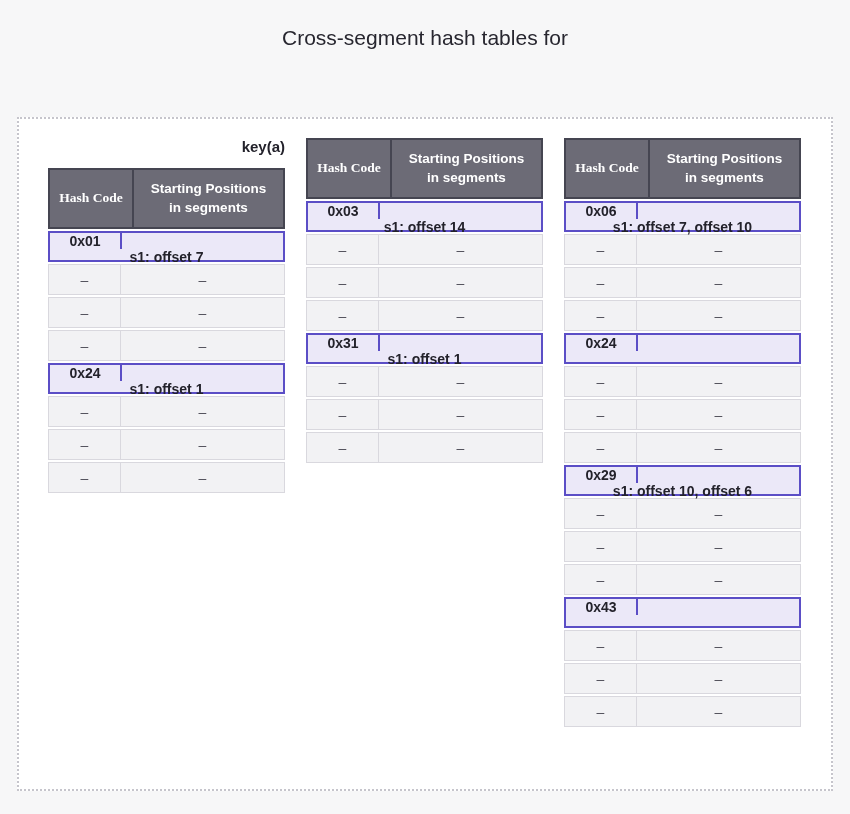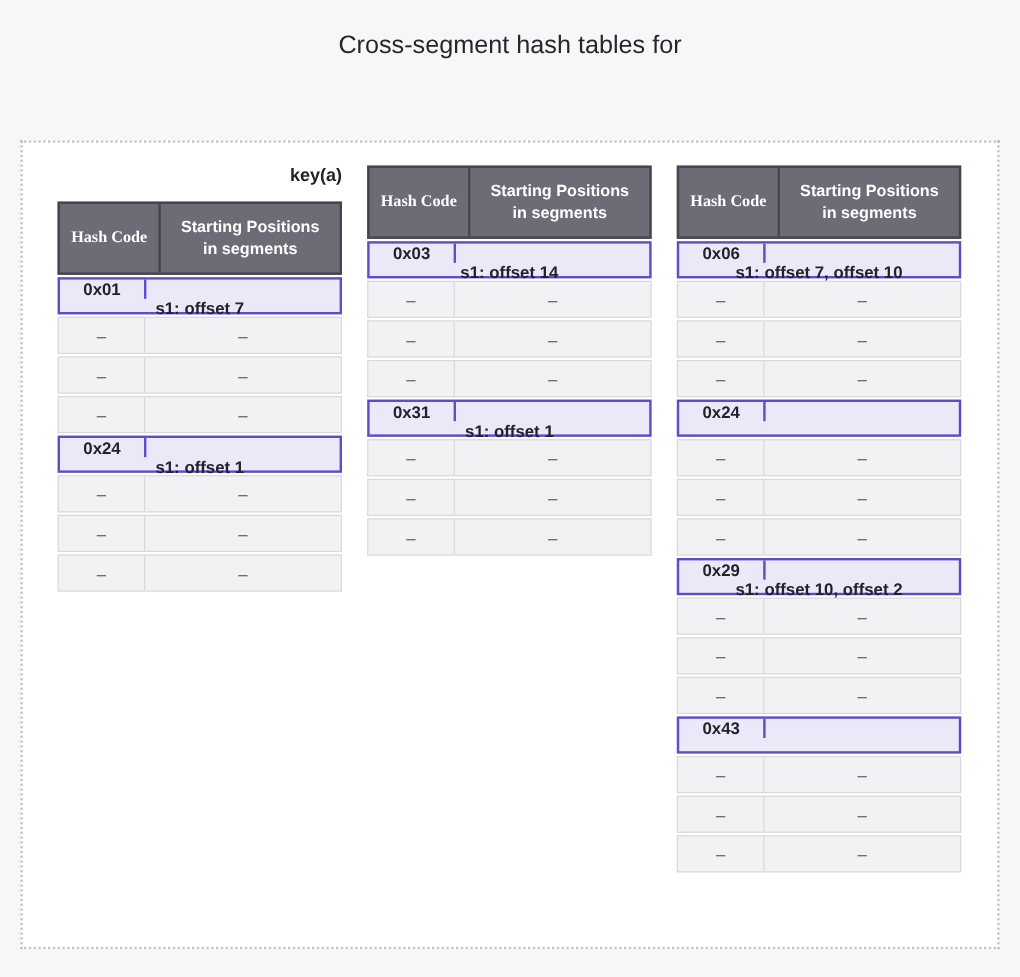--- a/index.html
+++ b/index.html
@@ -210,21 +210,21 @@
           <div class="row empty">
             <div class="cell hash">–</div>
             <div class="cell pos">–</div>
           </div>
           <div class="row empty">
             <div class="cell hash">–</div>
             <div class="cell pos">–</div>
           </div>
           <div class="row hl">
             <div class="cell hash">0x29</div>
-            <div class="cell pos">s1: offset 10, offset 2</div>
+            <div class="cell pos">s1: offset 10, offset 6</div>
           </div>
           <div class="row empty">
             <div class="cell hash">–</div>
             <div class="cell pos">–</div>
           </div>
           <div class="row empty">
             <div class="cell hash">–</div>
             <div class="cell pos">–</div>
           </div>
           <div class="row empty">

